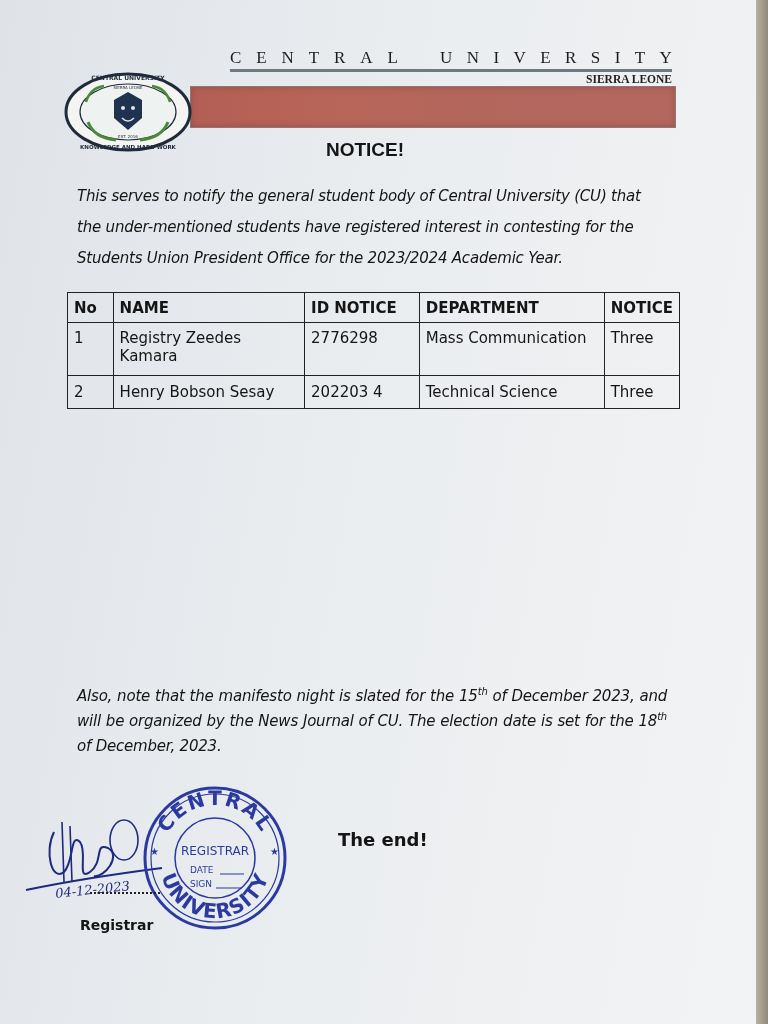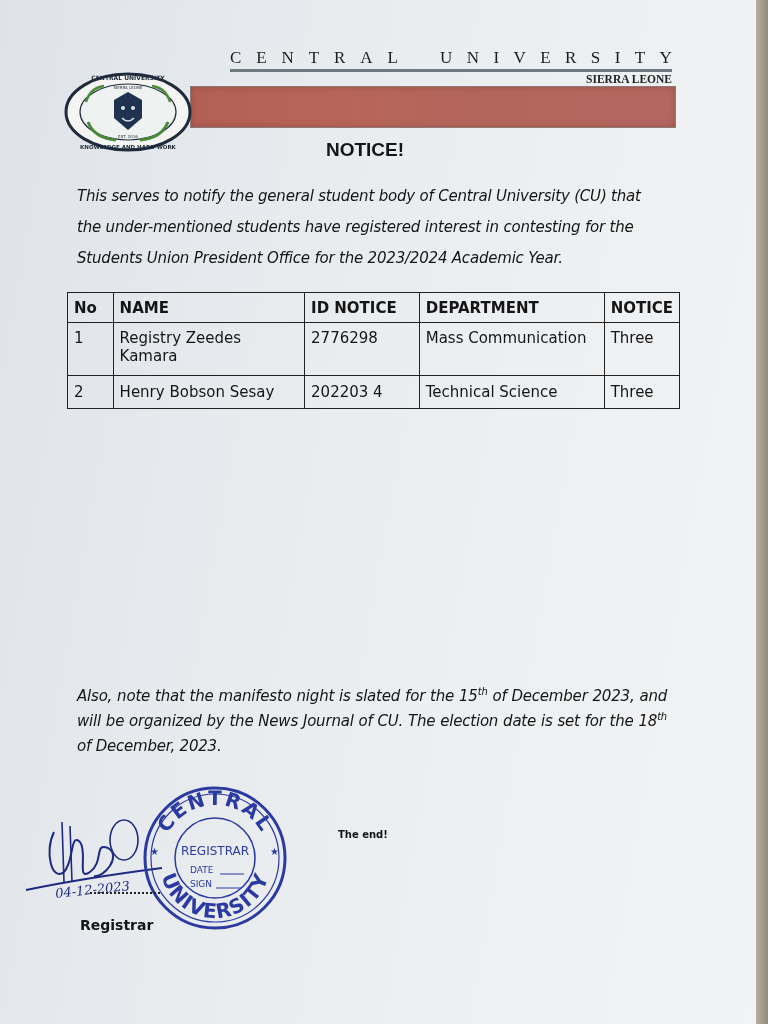--- a/index.html
+++ b/index.html
@@ -77,21 +77,21 @@
       color: #1e2a80; font-style: italic; transform: rotate(-6deg);
     }
     .sig-dots {
       position: absolute; left: 90px; top: 892px; width: 70px; border-bottom: 2px dotted #222;
     }
     .registrar-label {
       position: absolute; left: 80px; top: 917px; font-weight: bold; font-size: 14px;
       font-family: "DejaVu Sans", sans-serif;
     }
     .the-end {
-      position: absolute; left: 338px; top: 829px; font-weight: bold; font-size: 10px;
+      position: absolute; left: 338px; top: 829px; font-weight: bold; font-size: 18px;
     }
   </style>
 </head>
 <body>
 
 <div class="paper">
 
   <div class="univ-title">
     <span class="w1" id="w1">
         <span>C</span>

